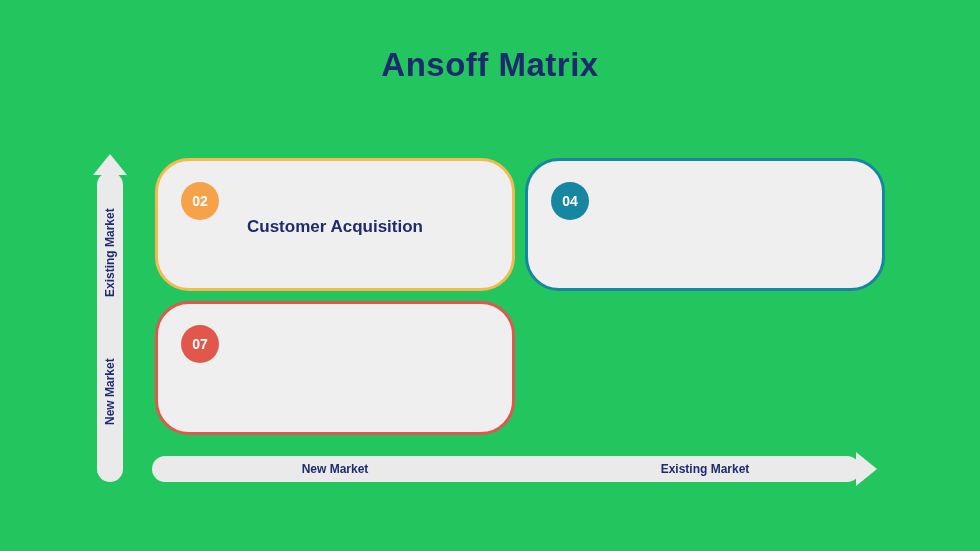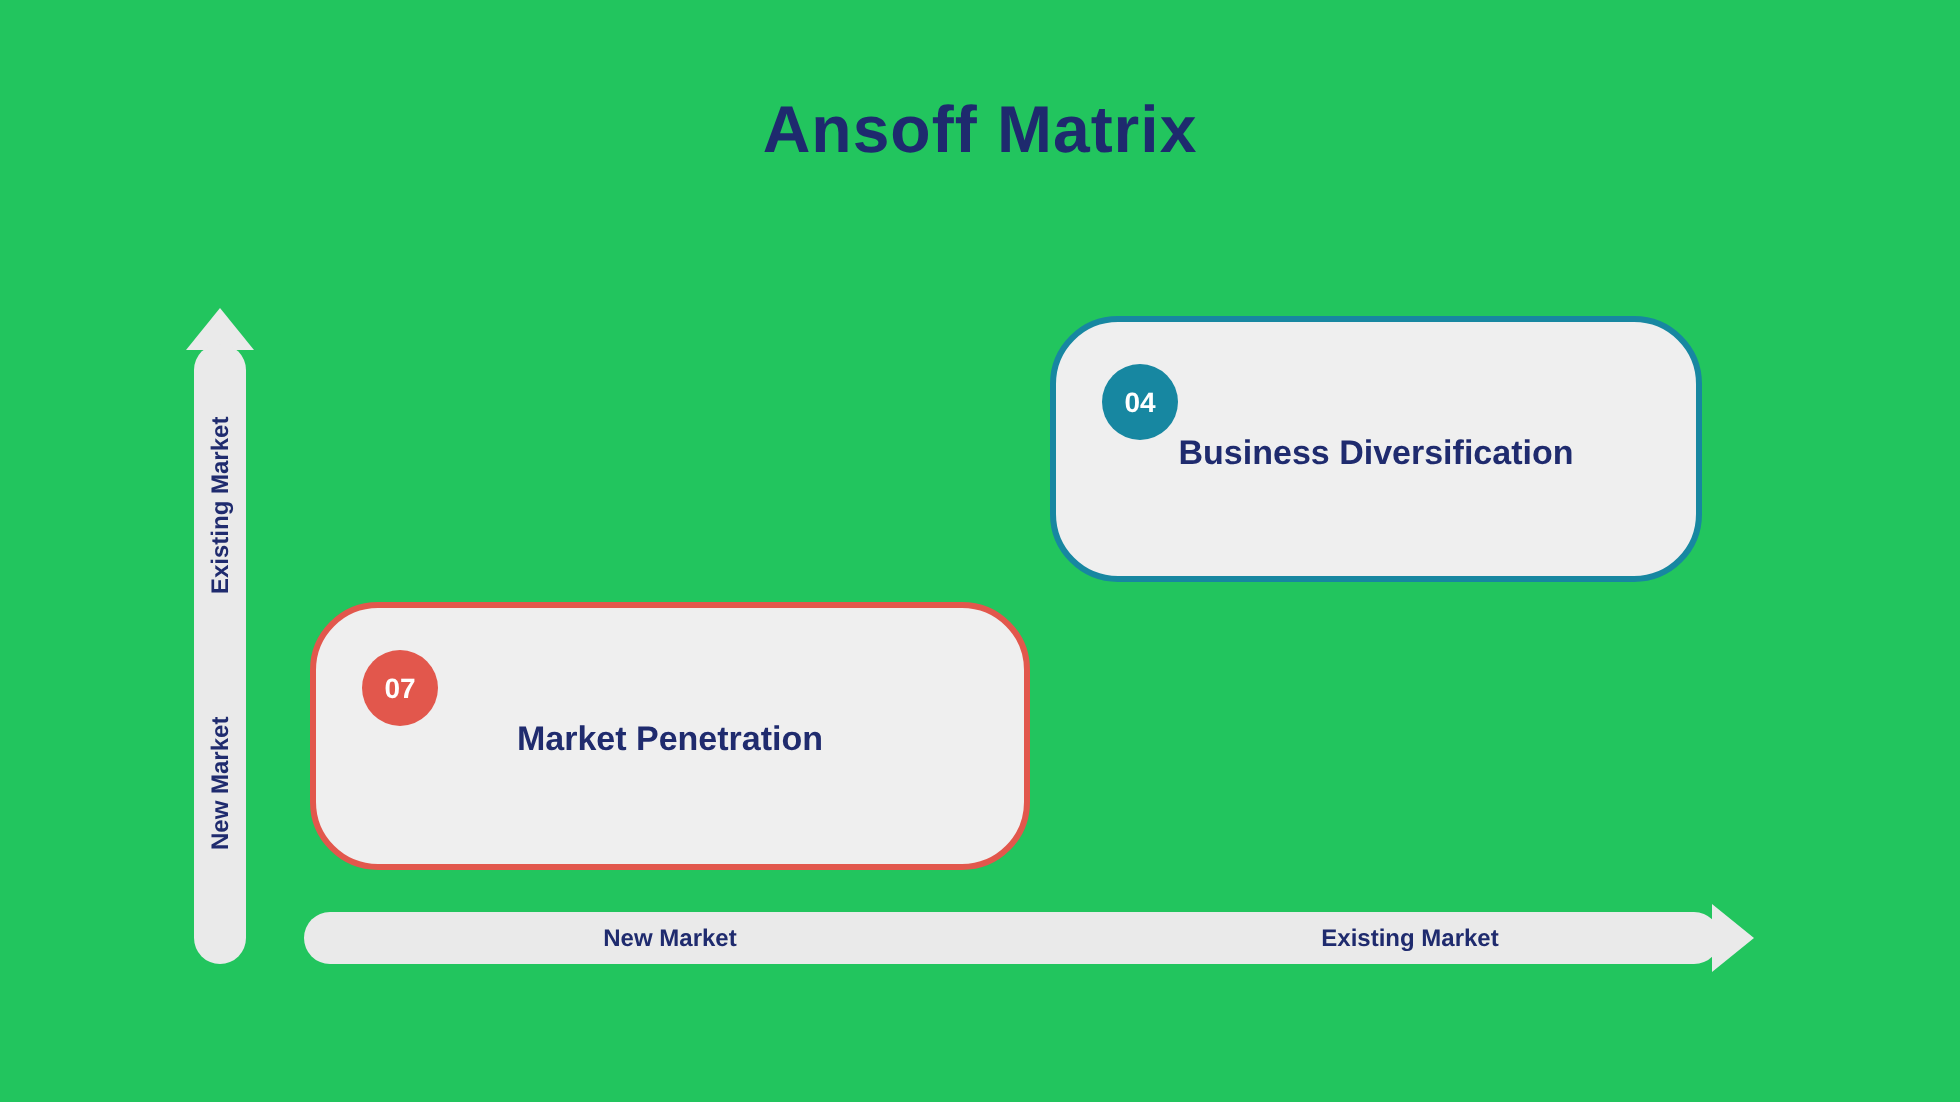--- a/index.html
+++ b/index.html
@@ -54,21 +54,21 @@
     font-size:17px;font-weight:800;color:#1F2B6E;text-align:center;
     padding-top:4px;
   }
   .badge{
     position:absolute;left:23px;top:21px;width:38px;height:38px;border-radius:50%;
     display:flex;align-items:center;justify-content:center;
     color:#ffffff;font-size:14px;font-weight:700;
   }
   .card.q02{left:155px;top:158px;width:360px;height:133px;border:3px solid #F4BA4E;}
   .card.q02 .badge{background:#F5A24B;}
-  .card.q04{left:525px;top:158px;width:326px;height:133px;border:3px solid #1787A1;}
+  .card.q04{left:525px;top:158px;width:360px;height:133px;border:3px solid #1787A1;}
   .card.q04 .badge{background:#1787A1;}
   .card.q01{left:155px;top:301px;width:360px;height:134px;border:3px solid #E2574C;}
   .card.q01 .badge{background:#E2574C;}
   .card.q03{left:525px;top:301px;width:360px;height:134px;border:3px solid #66B7C2;}
   .card.q03 .badge{background:#5FB4BE;}
 </style>
 </head>
 <body>
 
 <div class="canvas">
@@ -78,25 +78,27 @@
   <div class="v-arrowhead"></div>
   <div class="v-bar"></div>
   <div class="v-label existing">Existing Market</div>
   <div class="v-label newm">New Market</div>
 
   <div class="h-bar"></div>
   <div class="h-arrowhead"></div>
   <div class="h-label newm">New Market</div>
   <div class="h-label existing">Existing Market</div>
 
+  <div class="card q02">
+    <div class="badge">02</div>
+    <div class="label">Customer Acquisition</div>
+  </div>
 
   <div class="card q04">
     <div class="badge">04</div>
-    <div class="label">Business Diversification</div>
   </div>
 
   <div class="card q01">
     <div class="badge">07</div>
-    <div class="label">Market Penetration</div>
   </div>
 
 
 </div>
 
 </body></html>

